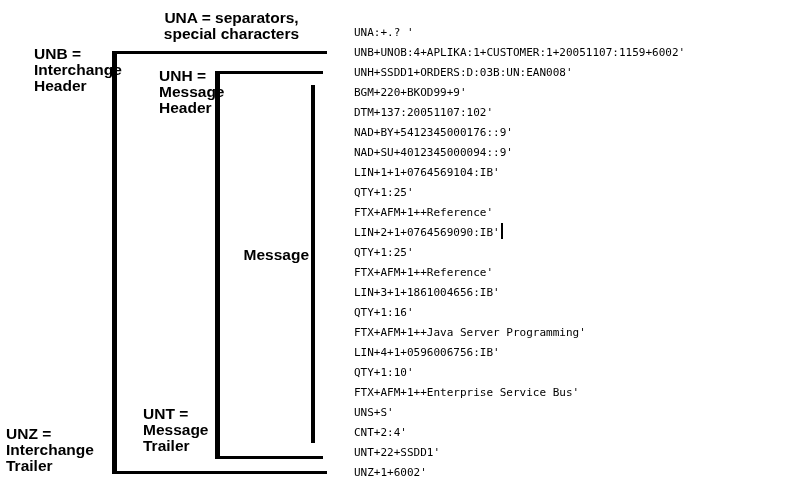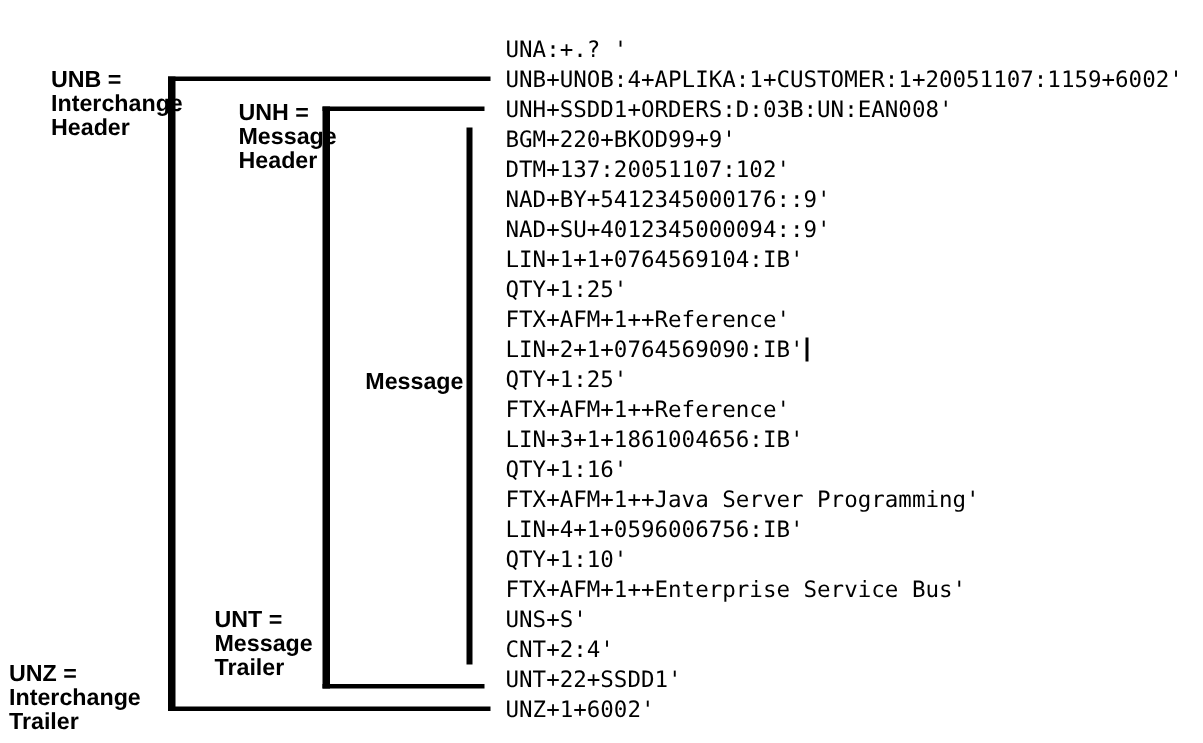--- a/index.html
+++ b/index.html
@@ -20,21 +20,21 @@
     line-height: 16px;
     color: #000000;
     white-space: nowrap;
   }
   .label div { white-space: nowrap; }
   .label-una { left: 150px; top: 10px; width: 163px; text-align: center; }
   .label-unb { left: 6px;   top: 46px; margin-left: 28px; }
   .label-unh { left: 143px; top: 68px; margin-left: 16px; }
   .label-message { left: 199px; top: 247px; width: 110px; text-align: right; }
   .label-unt { left: 143px; top: 406px; }
-  .label-unz { left: 6px;   top: 442px; }
+  .label-unz { left: 6px;   top: 426px; }
 
   
   .bracket-outer {
     position: absolute; left: 112px; top: 51px;
     width: 215px; height: 423px;
     box-sizing: border-box;
     border-left: 5px solid #000;
     border-top: 3px solid #000;
     border-bottom: 3px solid #000;
   }
@@ -47,23 +47,23 @@
     border-bottom: 3px solid #000;
   }
   .message-vline {
     position: absolute; left: 311px; top: 85px;
     width: 4px; height: 358px;
     background: #000;
   }
 
   
   .edi {
-    position: absolute; left: 337px; top: 23px;
+    position: absolute; left: 354px; top: 23px;
     font-family: "DejaVu Sans Mono", "Liberation Mono", monospace;
-    font-size: 15px;
+    font-size: 11px;
     line-height: 20px;
     color: #000000;
     white-space: pre;
   }
   .edi-line { height: 20px; }
   .cursor {
     display: inline-block;
     width: 2px; height: 16px;
     background: #000;
     margin-left: 1px;
@@ -72,20 +72,24 @@
 </style>
 </head>
 <body>
 
 <div class="page">
 
   <div class="bracket-outer"></div>
   <div class="bracket-inner"></div>
   <div class="message-vline"></div>
 
+  <div class="label label-una">
+    <div>UNA = separators,</div>
+    <div>special characters</div>
+  </div>
 
   <div class="label label-unb">
     <div>UNB =</div>
     <div>Interchange</div>
     <div>Header</div>
   </div>
 
   <div class="label label-unh">
     <div>UNH =</div>
     <div>Message</div>

